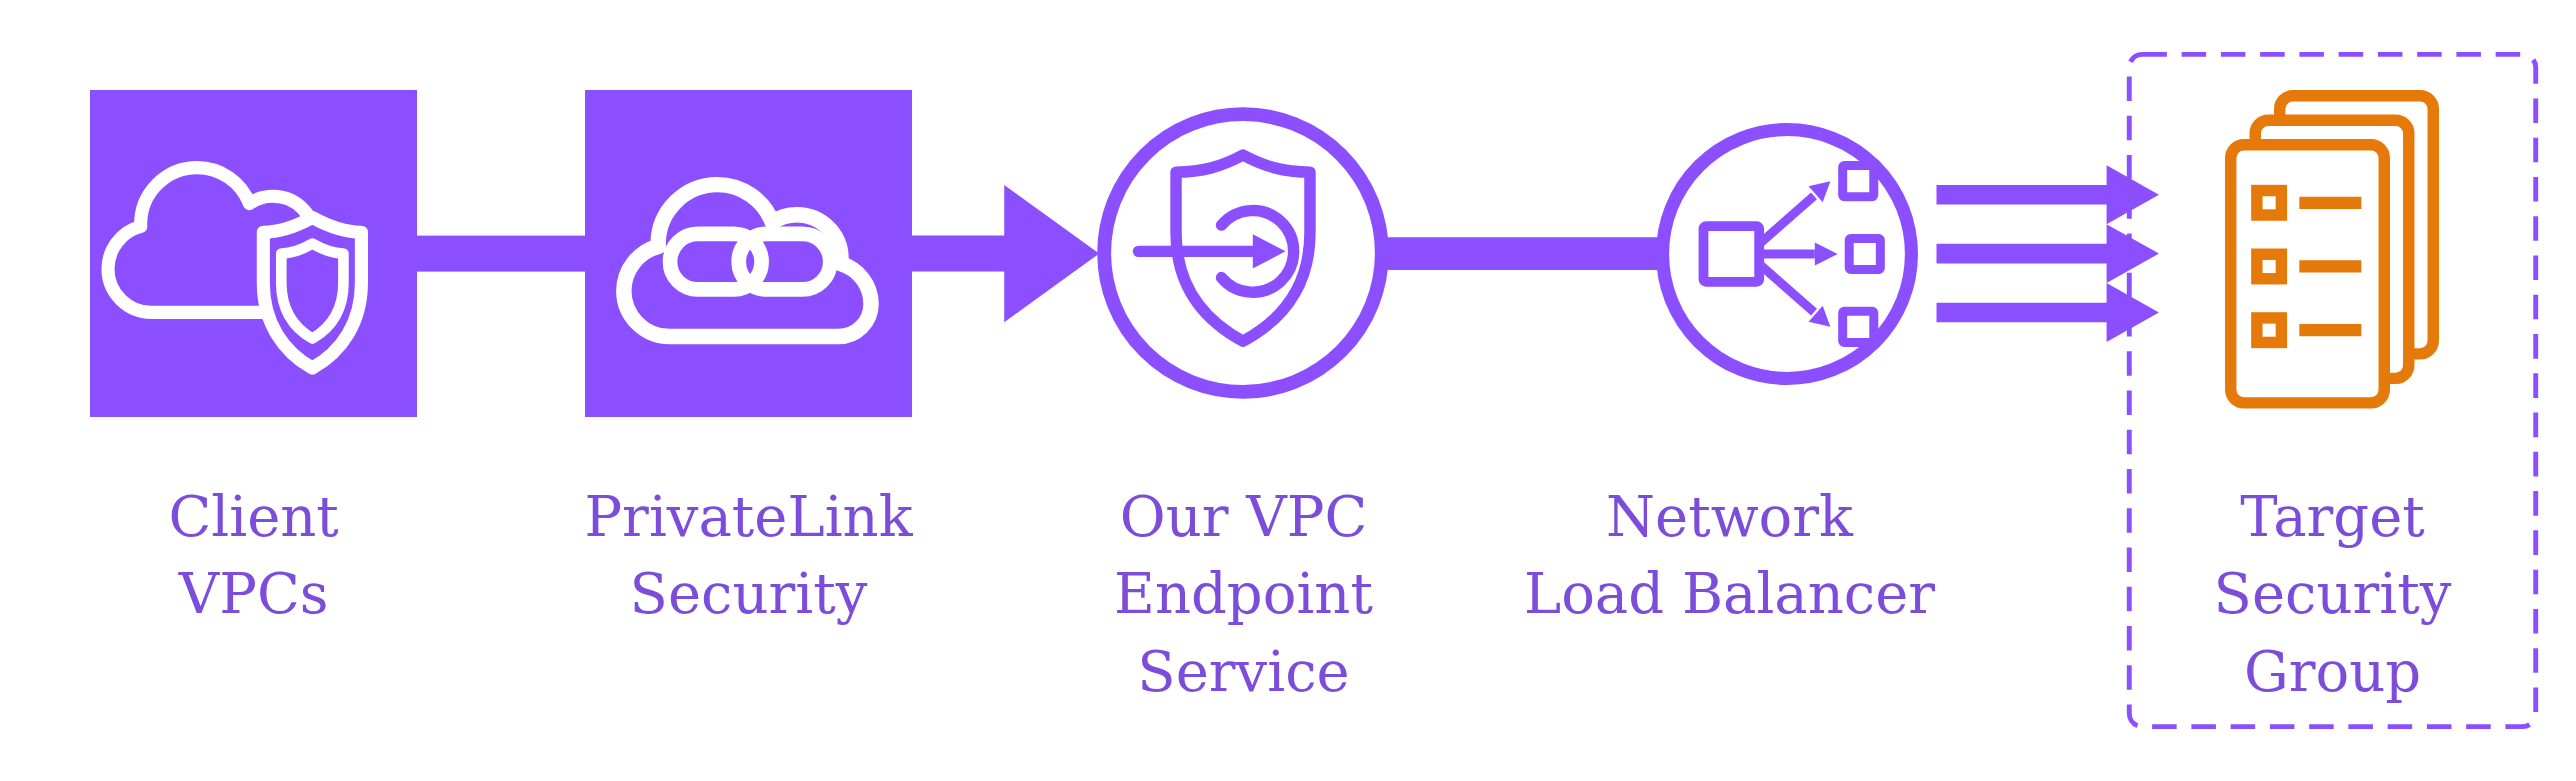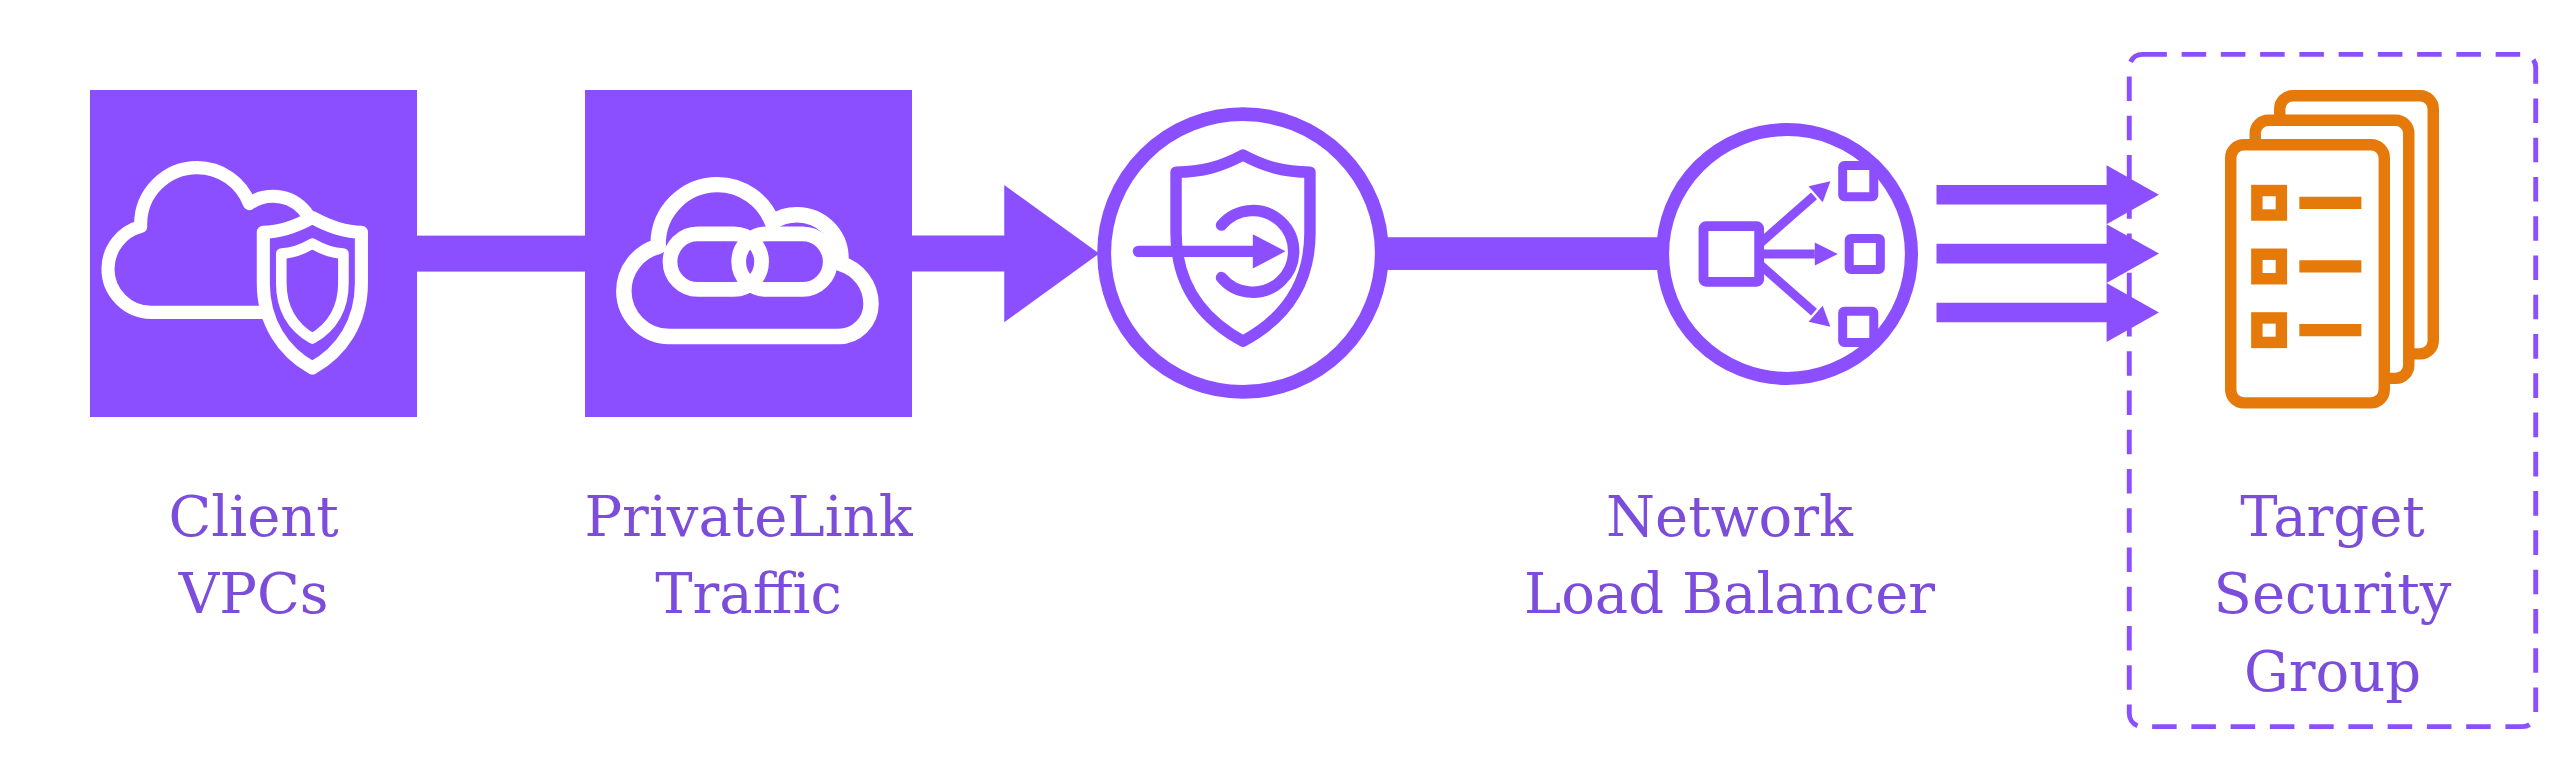--- a/index.html
+++ b/index.html
@@ -93,21 +93,24 @@
       <rect x="34" y="103" width="15" height="15" fill="none" stroke="#E5790A" stroke-width="7"></rect>
       <path d="M 60 110.5 L 98 110.5" stroke="#E5790A" stroke-width="7.5"></path>
       <rect x="34" y="142" width="15" height="15" fill="none" stroke="#E5790A" stroke-width="7"></rect>
       <path d="M 60 149.5 L 98 149.5" stroke="#E5790A" stroke-width="7.5"></path>
     </g>
   </svg>
 
   <div class="abs label" style="left:8.2px;top:478px">Client
 VPCs</div>
   <div class="abs label" style="left:503px;top:478px">PrivateLink
-Traffic</div>
+Security</div>
+  <div class="abs label" style="left:998px;top:478px">Our VPC
+Endpoint
+Service</div>
   <div class="abs label" style="left:1484px;top:478px">Network
 Load Balancer</div>
   <div class="abs label" style="left:2087px;top:478px">Target
 Security
 Group</div>
 
 </div>
 
 
 </body></html>

